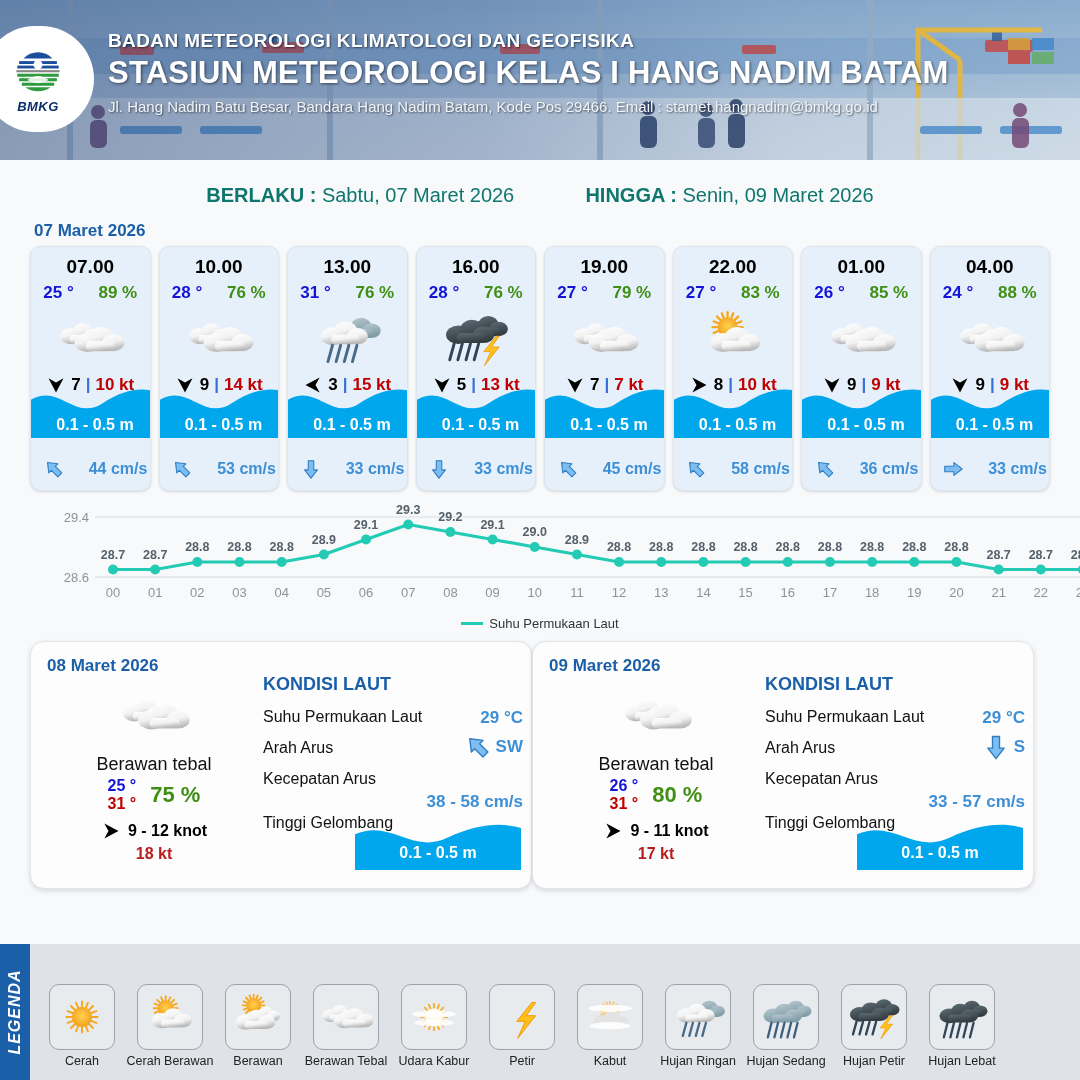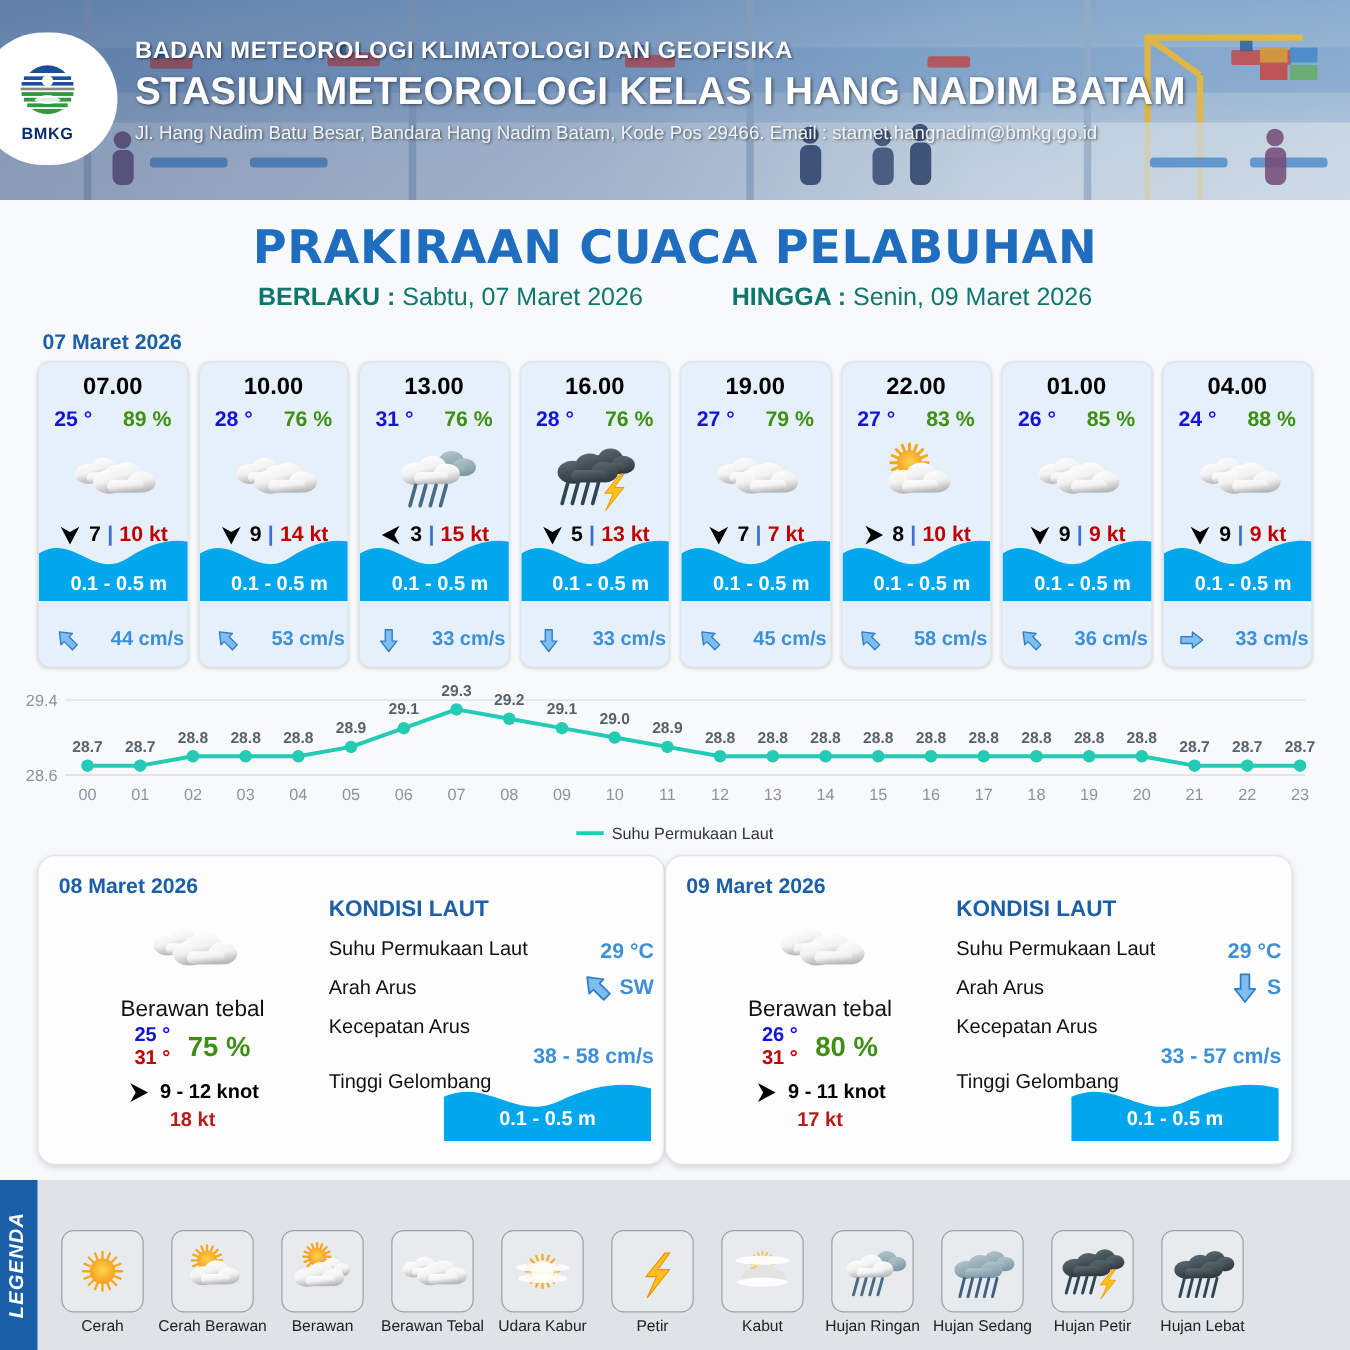--- a/index.html
+++ b/index.html
@@ -20,21 +20,21 @@
   .hdr-overlay {
     position:absolute; left:0; top:0; width:1080px; height:160px;
     background: linear-gradient(90deg, rgba(32,58,110,.42) 0%, rgba(40,70,125,.30) 45%, rgba(40,70,125,.12) 72%, rgba(40,70,125,.05) 100%);
   }
   .logo-pill {
     position:absolute; left:-18px; top:26px; width:112px; height:106px;
     background:#fff; border-radius:56px; z-index:5;
     display:flex; flex-direction:column; align-items:center; justify-content:center;
   }
   .logo-mark { width:54px; height:54px; position:relative; }
-  .logo-label { font-size:13px; font-weight:bold; color:#0b2e6b; letter-spacing:.5px; margin-top:1px;}
+  .logo-label { font-size:13px; font-weight:bold; color:#0b2e6b; letter-spacing:.5px; margin-top:1px;font-style:italic;}
   .hdr-text { position:absolute; left:108px; top:30px; z-index:6; }
   .hdr-line1 {
     font-size:19px; font-weight:bold; color:#fff; letter-spacing:.4px;
     text-shadow: 1px 1px 2px rgba(0,0,0,.55);
   }
   .hdr-line2 {
     font-size:31px; font-weight:bold; color:#fff; letter-spacing:.2px; margin-top:3px;
     text-shadow: 1px 1px 3px rgba(0,0,0,.55);
   }
   .hdr-line3 {
@@ -84,21 +84,21 @@
     position:absolute; left:0; bottom:56px; width:128px; text-align:center;
     font-size:16px; font-weight:bold; color:#fff; z-index:3;
   }
   .c-cur {
     position:absolute; left:0; bottom:10px; width:128px;
     display:flex; align-items:center; justify-content:center; gap:24px;
     font-size:16px; font-weight:bold; color:#3d8fd6;
   }
 
   
-  .chart-wrap { position:relative; margin:14px 0 0 0; height:115px; }
+  .chart-wrap { position:relative; margin:14px 0 0 0; height:115px;padding-left:43px; }
   .chart-legend {
     text-align:center; font-size:13px; color:#333; margin-top:-4px;
     display:flex; align-items:center; justify-content:center; gap:6px;
   }
   .legend-bar { width:22px; height:3px; background:#23cbb4; display:inline-block; }
 
   
   .panels { display:flex; gap:0; padding:10px 46px 0 30px; }
   .panel {
     width:504px; height:248px; background:#fdfdfd;
@@ -254,21 +254,20 @@
   </div>
 
   <div class="hdr-text">
     <div class="hdr-line1">BADAN METEOROLOGI KLIMATOLOGI DAN GEOFISIKA</div>
     <div class="hdr-line2">STASIUN METEOROLOGI KELAS I HANG NADIM BATAM</div>
     <div class="hdr-line3">Jl. Hang Nadim Batu Besar, Bandara Hang Nadim Batam, Kode Pos 29466. Email : stamet.hangnadim@bmkg.go.id</div>
   </div>
 </div>
 
 <div class="titles">
-  <div class="t-main">PRAKIRAAN CUACA PELABUHAN</div>
   <div class="t-valid">
     <span class="lbl">BERLAKU :</span>
     <span>Sabtu, 07 Maret 2026</span>
     <span class="sp"></span>
     <span class="lbl">HINGGA :</span>
     <span>Senin, 09 Maret 2026</span>
   </div>
 </div>
 
 <div class="date-label">07 Maret 2026</div>

